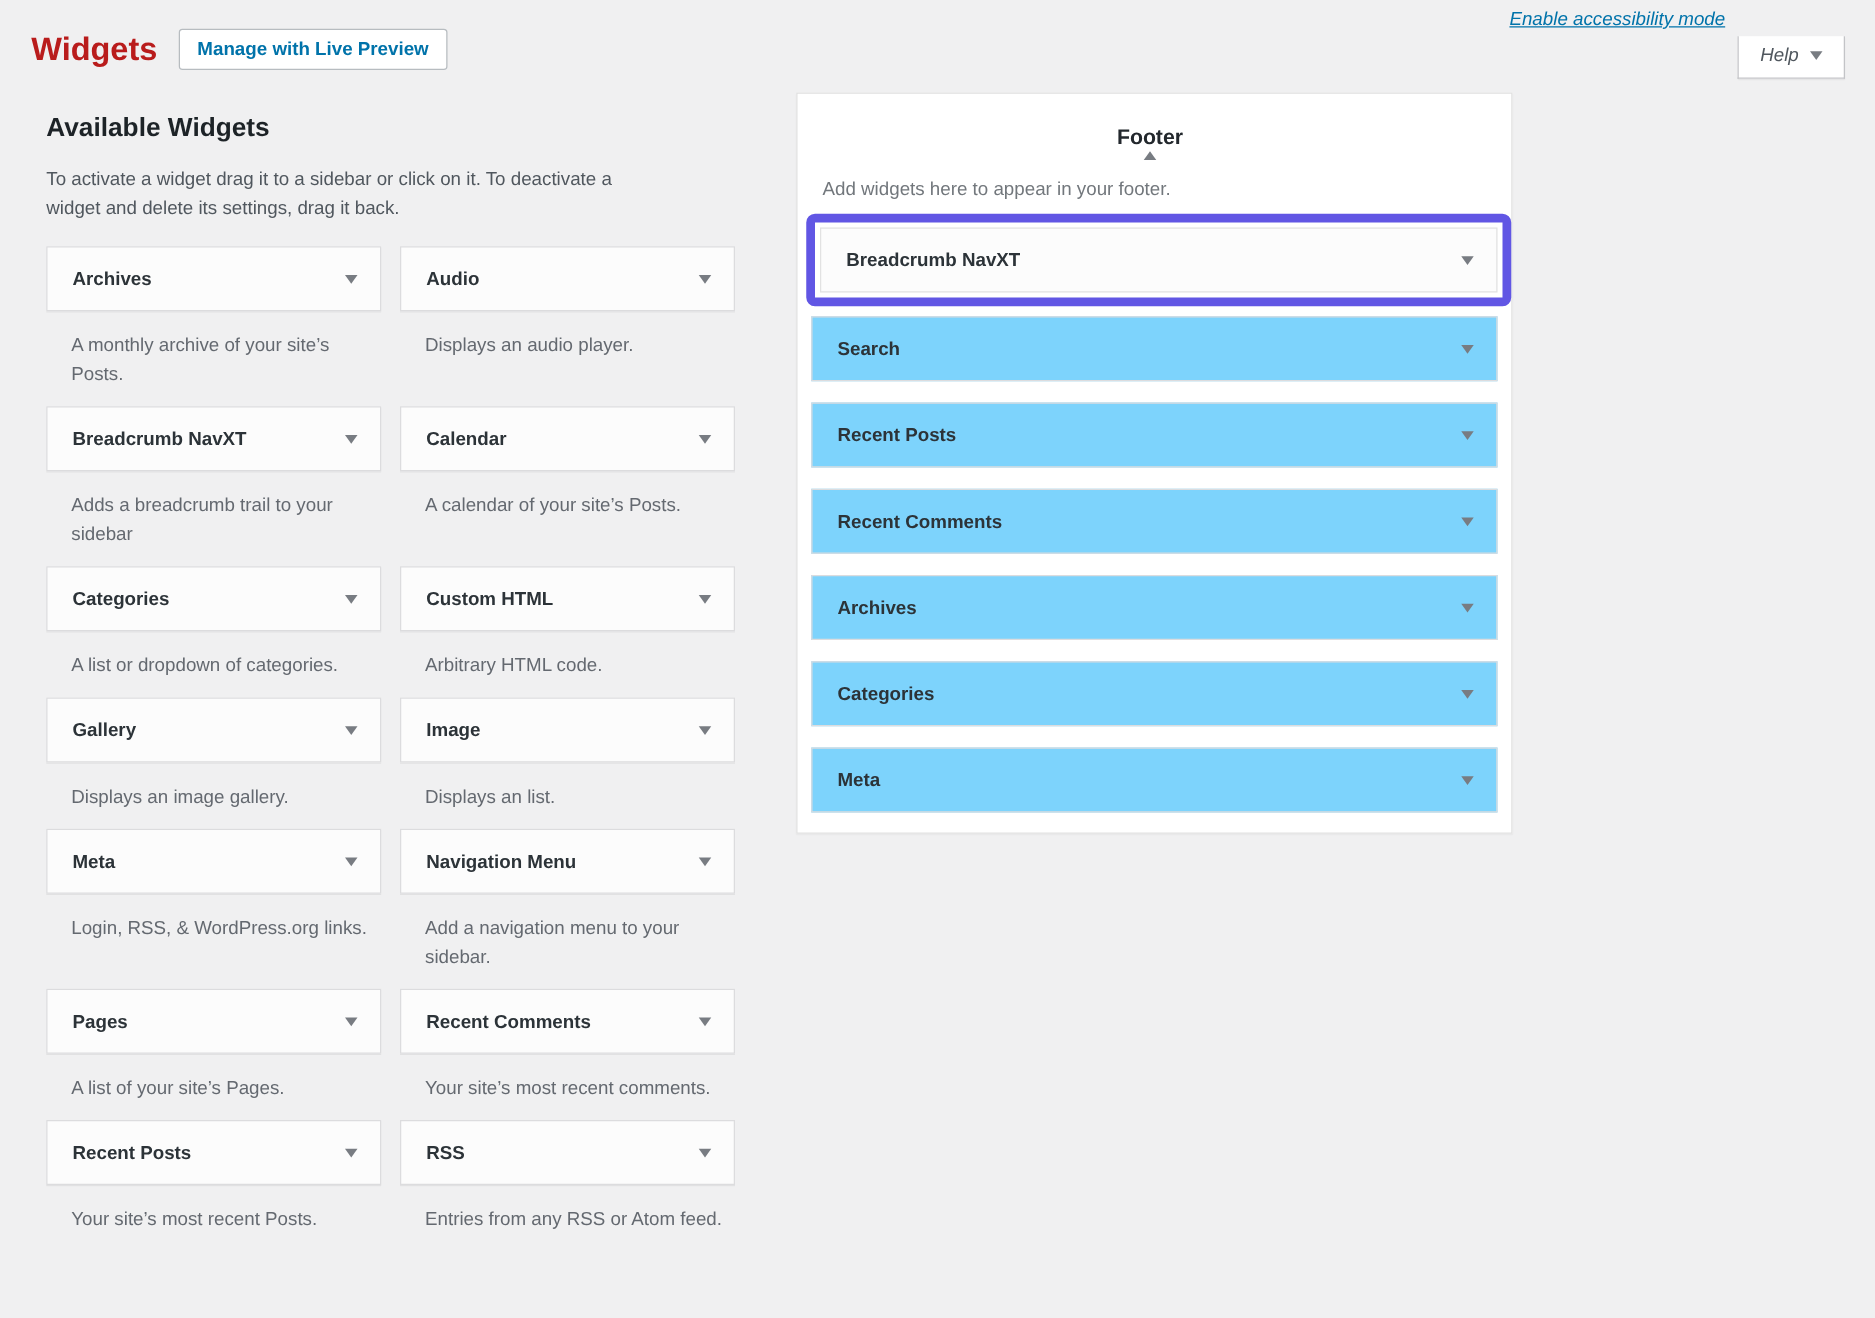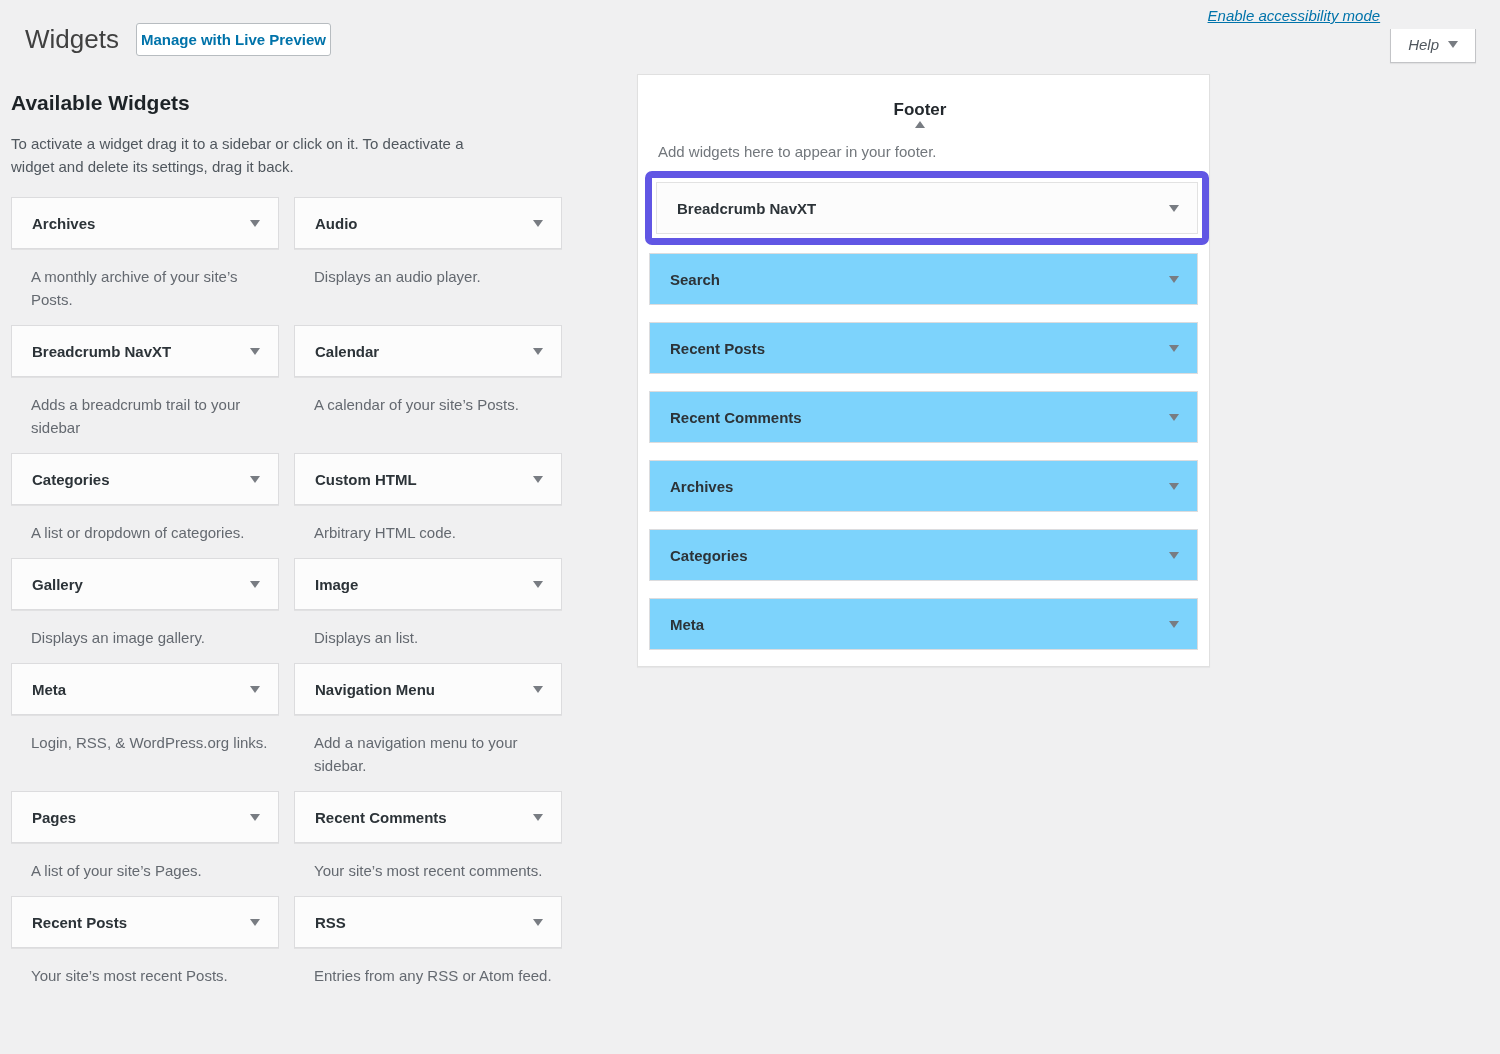--- a/index.html
+++ b/index.html
@@ -4,40 +4,40 @@
 <style>
   html,body { margin:0; padding:0; }
   body {
     width:1500px; height:1054px; position:relative; overflow:hidden;
     background:#f0f0f1; color:#23282d;
     font-family:"Liberation Sans", sans-serif;
     -webkit-font-smoothing:antialiased;
   }
   
   .page-header { position:absolute; left:25px; top:22px; display:flex; align-items:center; gap:17px; }
-  .page-title { font-size:26px; font-weight:400; color:#404040; margin:0; line-height:34px; }
+  .page-title { font-size:26px; font-weight:700; color:#b91c1c; margin:0; line-height:34px; }
   .manage-btn {
     background:#fff; border:1px solid #b7bcc0; border-radius:3px;
     color:#0073aa; font-size:15px; font-weight:700; line-height:1;
-    padding:8px 4px; cursor:pointer; font-family:inherit;
+    padding:8px 14px; cursor:pointer; font-family:inherit;
   }
   .top-right { position:absolute; top:0; right:24px; display:flex; align-items:flex-start;font-style:italic; }
   .a11y-link { color:#0073aa; font-size:15px; margin:7px 10px 0 0; text-decoration:underline; cursor:pointer; }
   .help-btn {
     background:#fff; border:1px solid #c3c4c7; border-top:none;
     box-shadow:0 1px 1px rgba(0,0,0,.06);
     padding:7px 17px 9px; font-size:15px; color:#50575e;
     display:flex; align-items:center; gap:9px; cursor:pointer;margin-top:29px;
   }
   
   .tri { width:0; height:0; display:inline-block; }
   .tri-down { border-left:5px solid transparent; border-right:5px solid transparent; border-top:7px solid #787c82; }
   .tri-up   { border-left:5px solid transparent; border-right:5px solid transparent; border-bottom:7px solid #787c82; }
   
-  .available { position:absolute; left:11px; top:90px; width:551px; }
+  .available { position:absolute; left:37px; top:90px; width:551px; }
   .available-heading { font-size:21px; font-weight:700; color:#1d2327; margin:0 0 16px; line-height:26px; }
   .available-intro { font-size:15px; line-height:23px; color:#50575e; width:455px; margin:0 0 19px; }
   .grid { display:grid; grid-template-columns:268px 268px; column-gap:15px; }
   .widget-card {
     box-sizing:border-box; height:52px; background:#fcfcfc;
     border:1px solid #dcdcde; box-shadow:0 1px 0 rgba(0,0,0,.06);
     display:flex; align-items:center; justify-content:space-between;
     padding:0 18px 0 20px; cursor:move;
   }
   .widget-title { font-size:15px; font-weight:700; color:#2c3338; }

